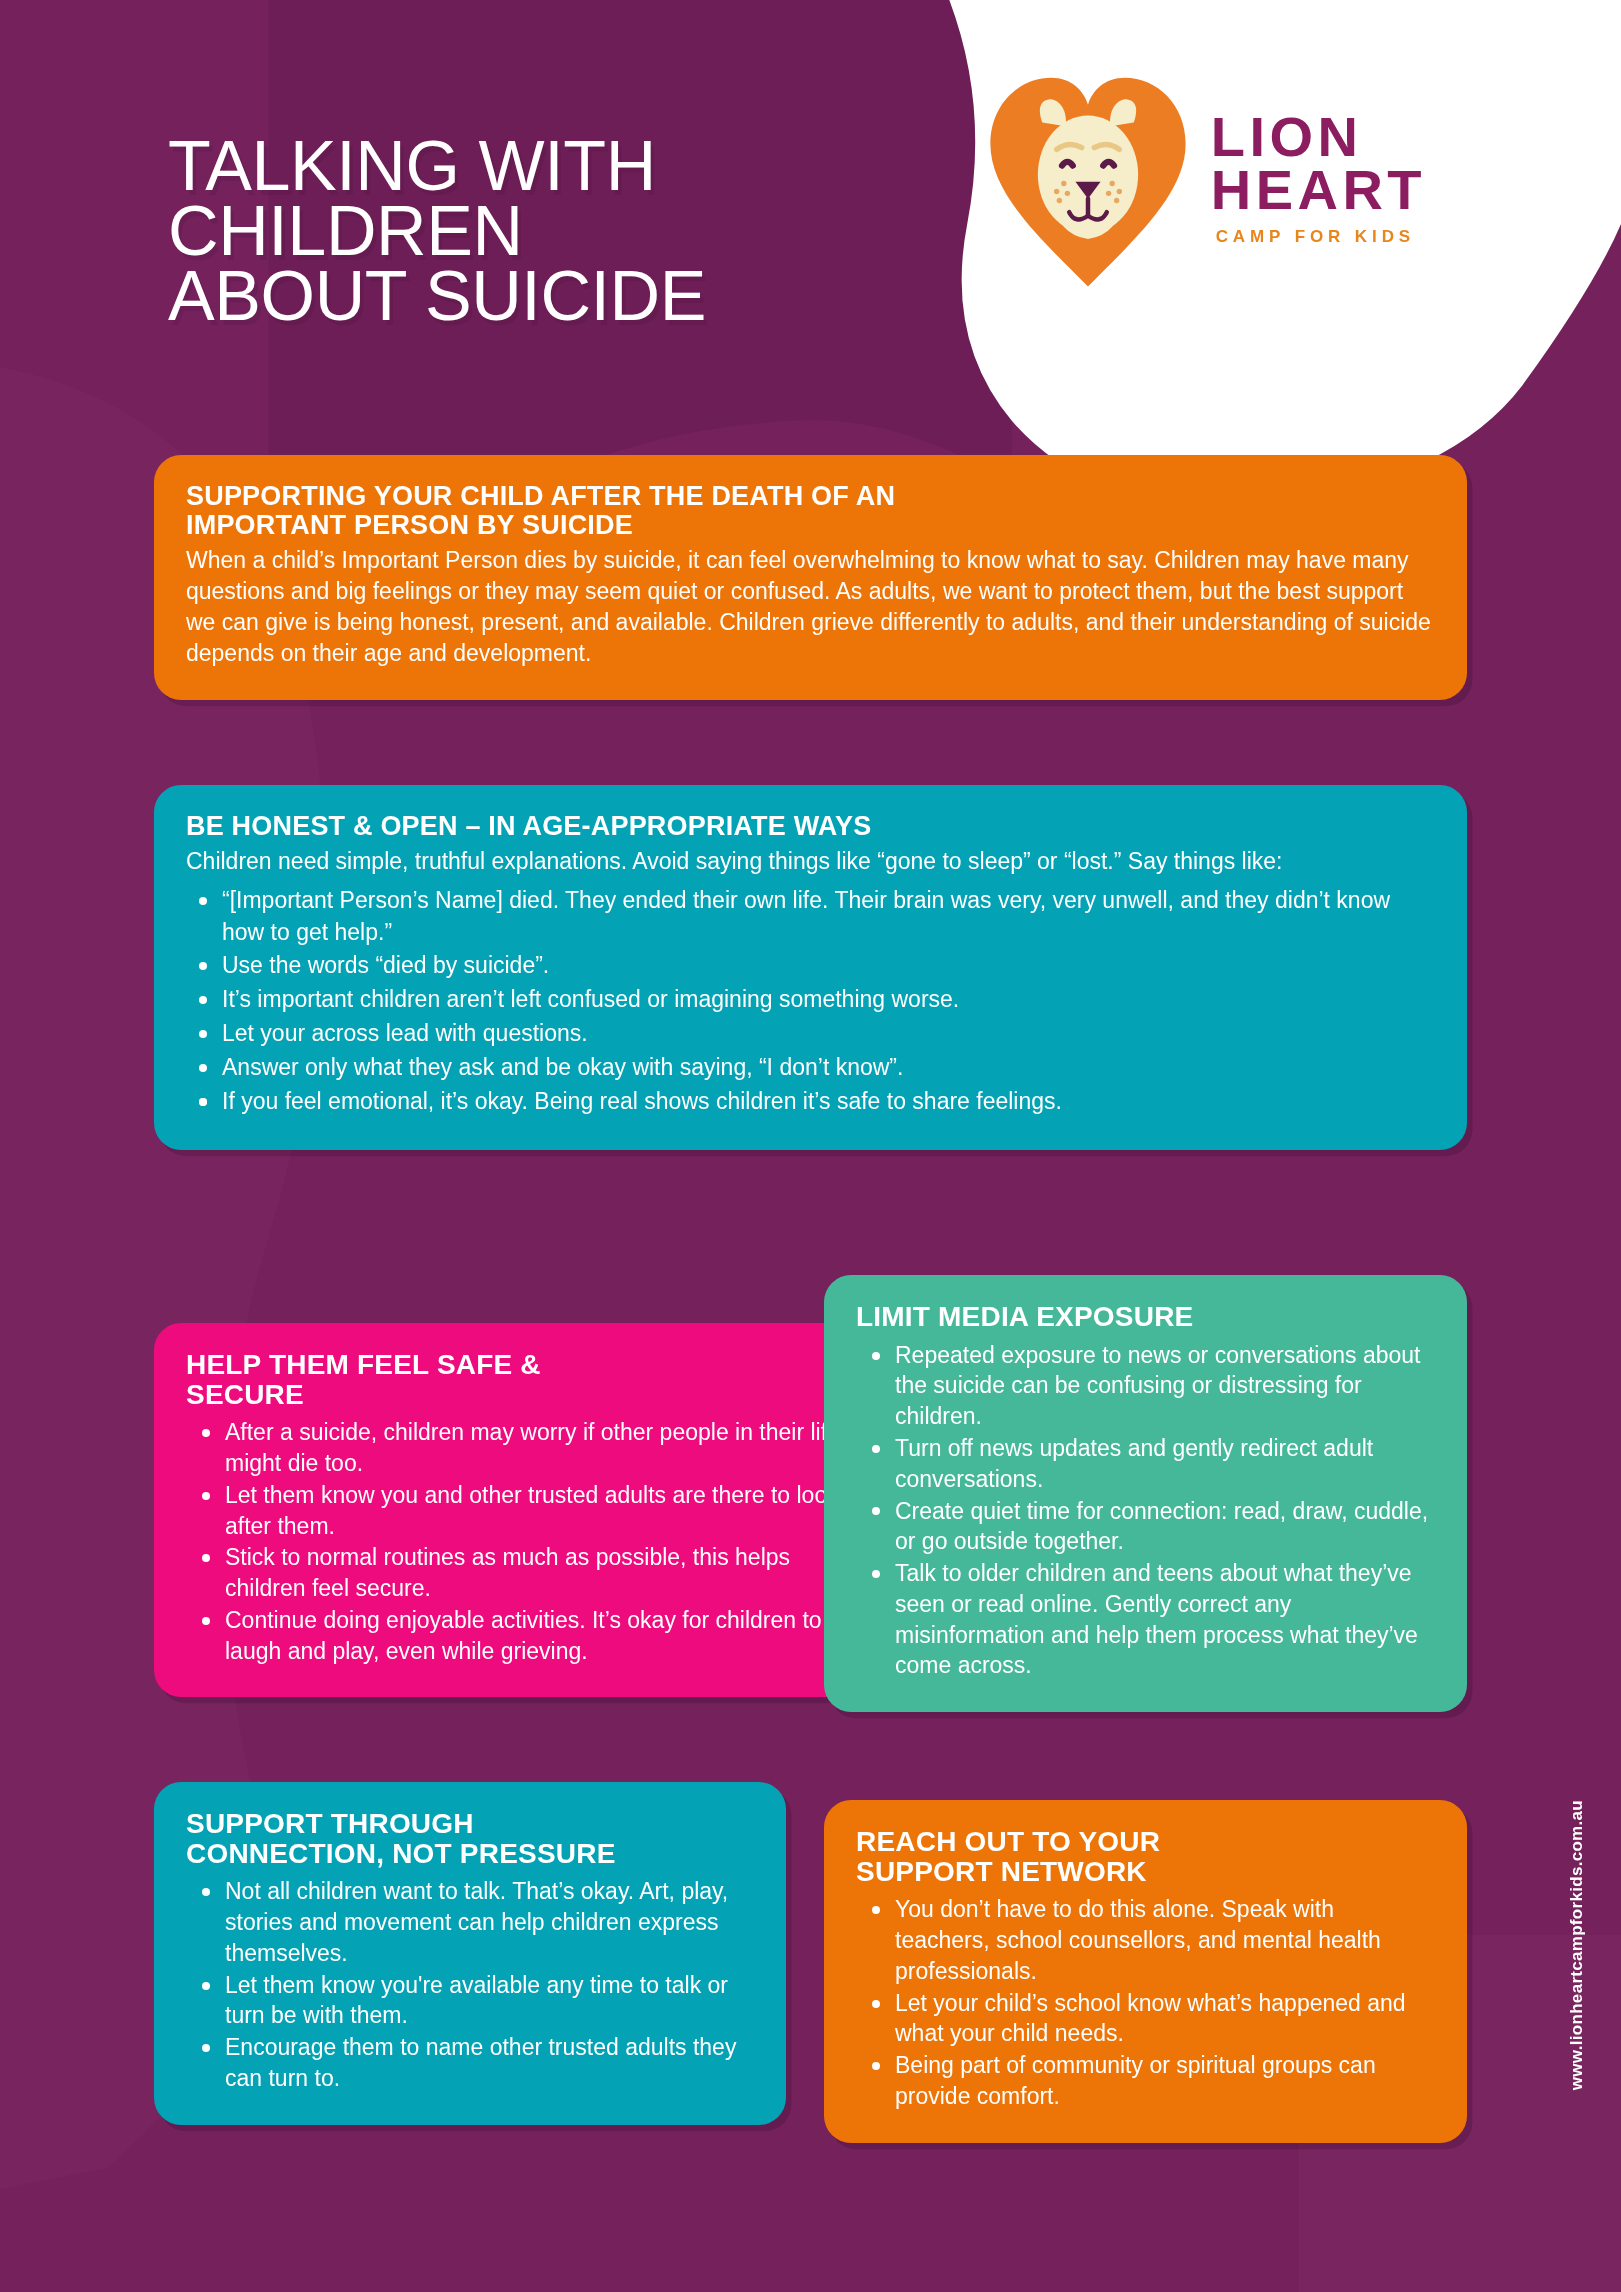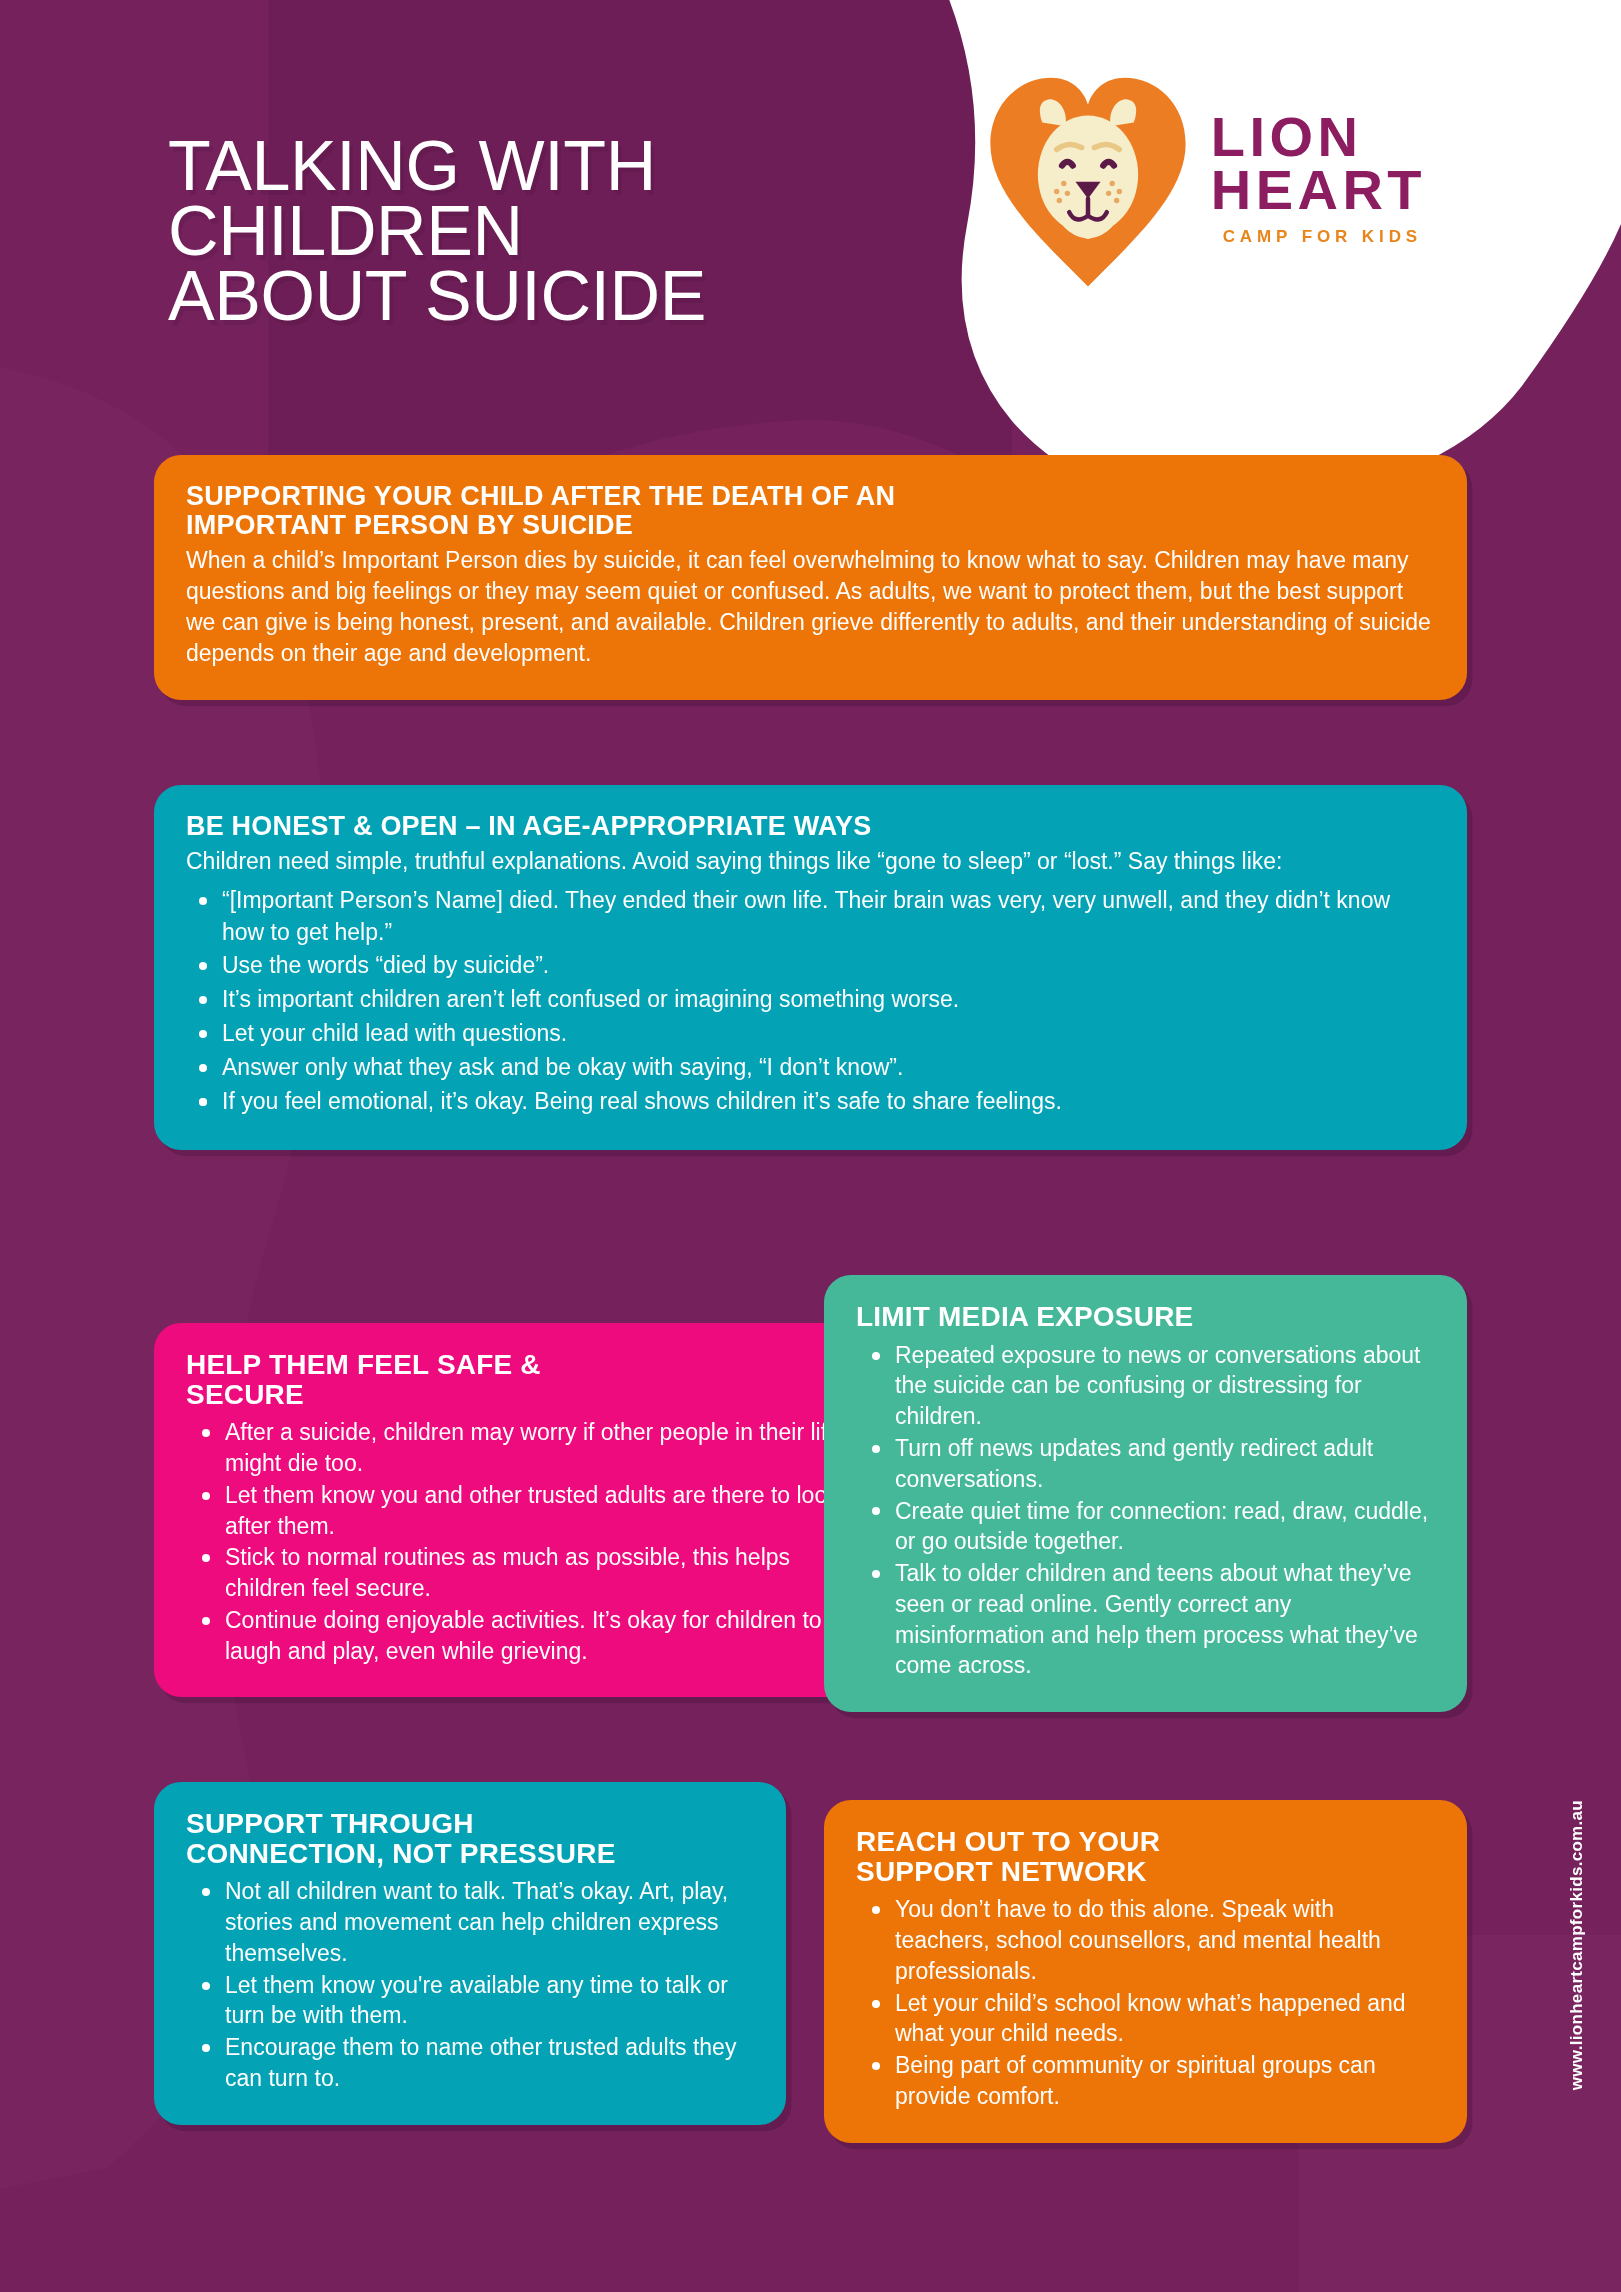--- a/index.html
+++ b/index.html
@@ -52,21 +52,21 @@
     font-weight:bold;
     letter-spacing:4.5px;
     line-height:0.94;
   }
   .logo-tag {
     color:#E8861B;
     font-size:17px;
     font-weight:bold;
     letter-spacing:4.9px;
     margin-top:9.9px;
-    margin-left:12px;
+    margin-left:5px;
   }
 
   
   .cards { position:absolute; left:0; top:0; width:1621px; height:2293px; z-index:4; }
   .card {
     position:absolute;
     border-radius:27px;
     padding:27px 34px 30px 32px;
     color:#ffffff;
     box-shadow: 5.4px 6.3px 0 rgba(40,5,30,0.20);
@@ -215,21 +215,21 @@
       <p class="card-para">When a child’s Important Person dies by suicide, it can feel overwhelming to know what to say. Children may have many questions and big feelings or they may seem quiet or confused. As adults, we want to protect them, but the best support we can give is being honest, present, and available. Children grieve differently to adults, and their understanding of suicide depends on their age and development.</p>
     </section>
 
     <section class="card c-teal" id="card-honest">
       <h2 class="card-title">BE HONEST &amp; OPEN – IN AGE-APPROPRIATE WAYS</h2>
       <p class="card-para">Children need simple, truthful explanations. Avoid saying things like “gone to sleep” or “lost.” Say things like:</p>
       <ul class="card-list">
         <li><span class="bullet"></span><span>“[Important Person’s Name] died. They ended their own life. Their brain was very, very unwell, and they didn’t know how to get help.”</span></li>
         <li><span class="bullet"></span><span>Use the words “died by suicide”.</span></li>
         <li><span class="bullet"></span><span>It’s important children aren’t left confused or imagining something worse.</span></li>
-        <li><span class="bullet"></span><span>Let your child lead with questions.</span></li>
+        <li><span class="bullet"></span><span>Let your across lead with questions.</span></li>
         <li><span class="bullet"></span><span>Answer only what they ask and be okay with saying, “I don’t know”.</span></li>
         <li><span class="bullet"></span></li>
         <li><span class="bullet"></span><span>If you feel emotional, it’s okay. Being real shows children it’s safe to share feelings.</span></li>
       </ul>
     </section>
 
     <section class="card c-pink" id="card-safe">
       <h2 class="card-title">HELP THEM FEEL SAFE &amp;
 SECURE</h2>
       <ul class="card-list">

